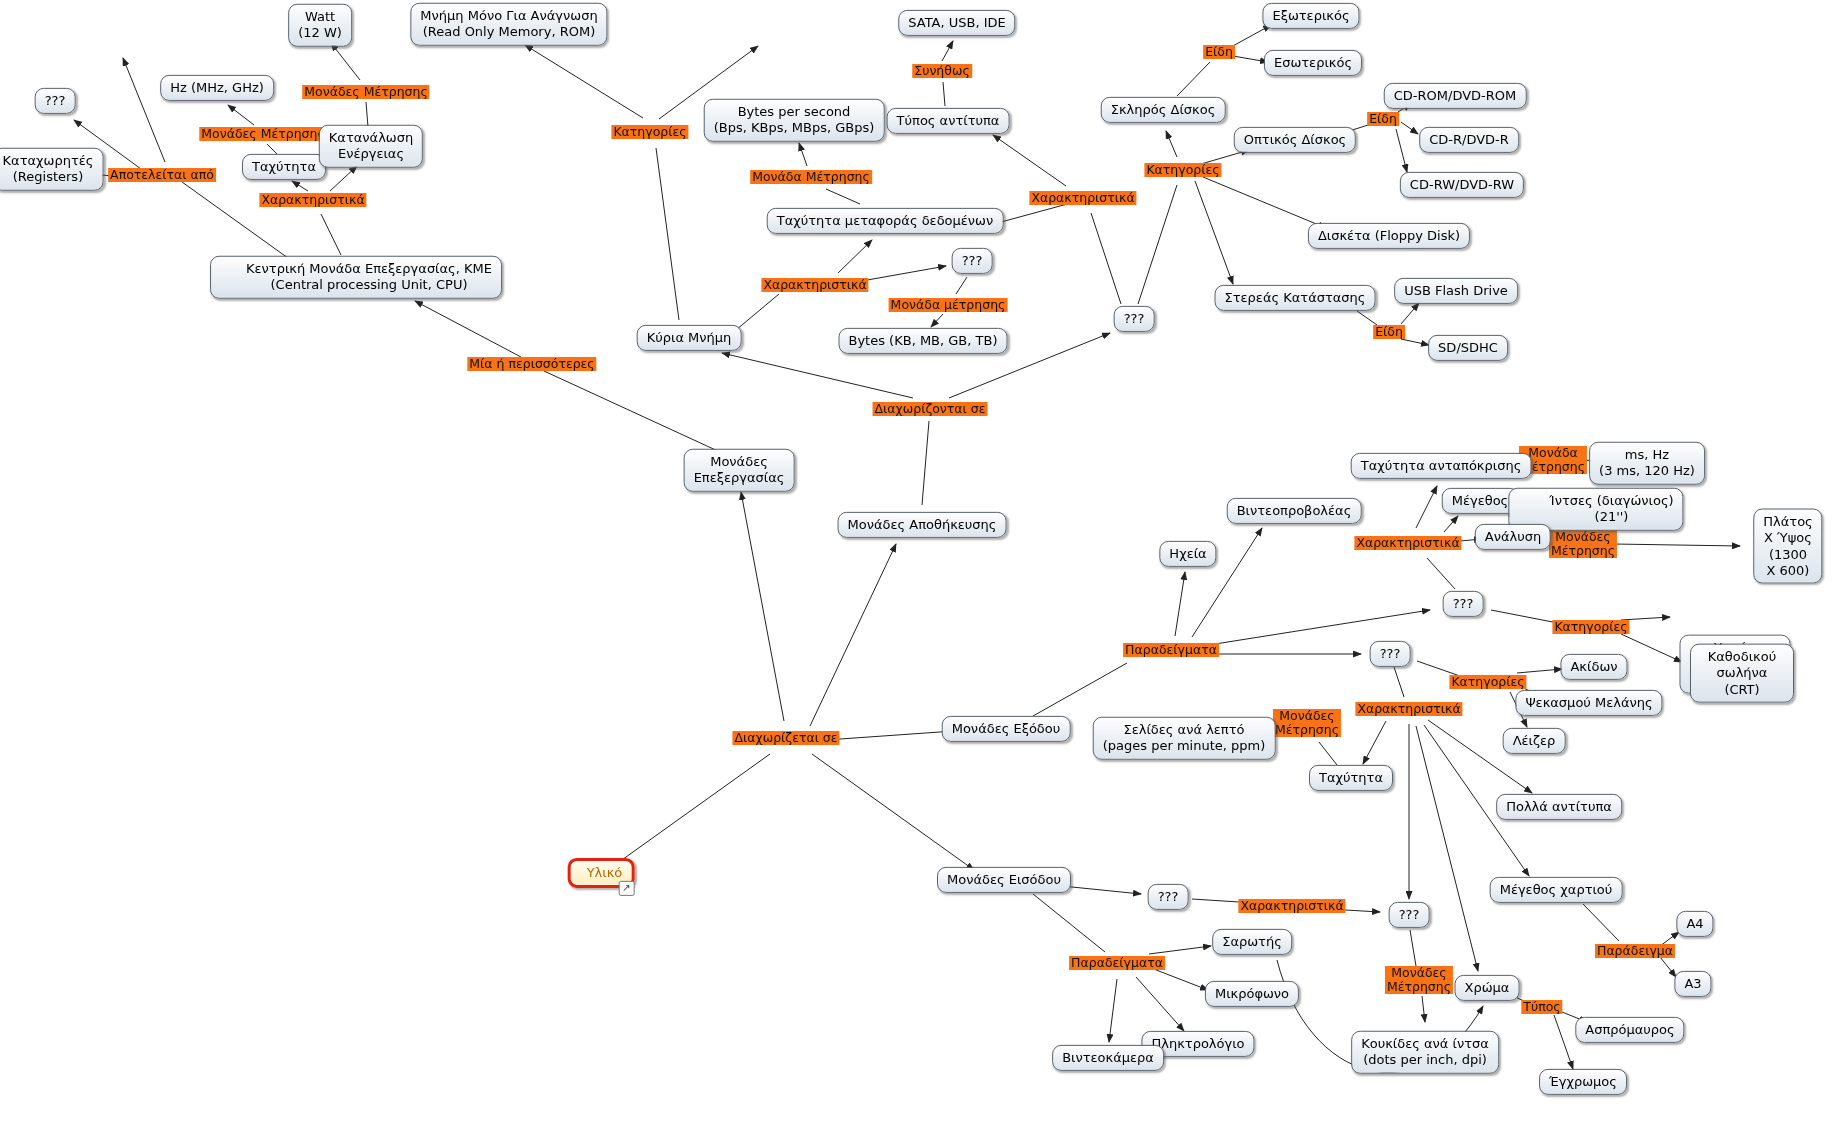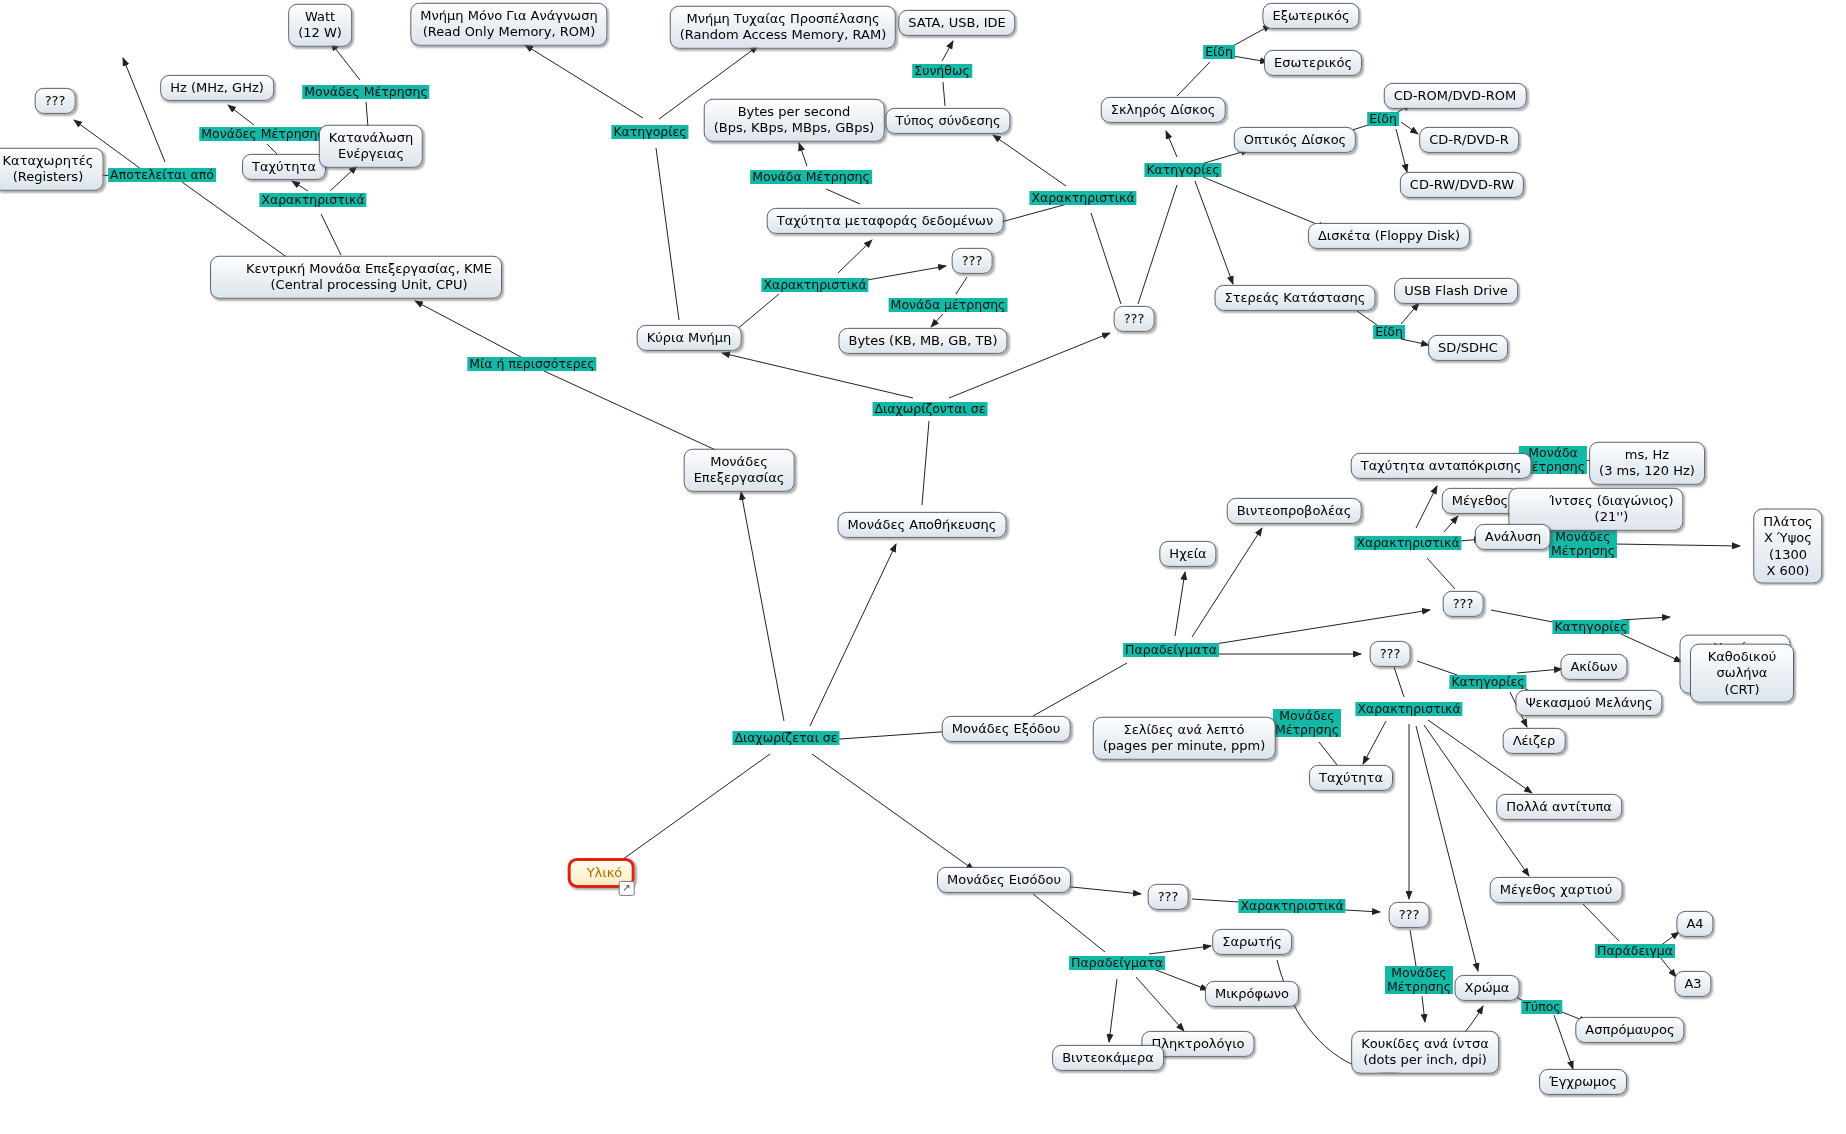--- a/index.html
+++ b/index.html
@@ -13,21 +13,21 @@
         font-size:13px;line-height:1.25;text-align:center;color:#000;
         box-shadow:1.5px 1.5px 2px rgba(80,80,80,.45);cursor:pointer;}
   .node > span.txt{white-space:pre-line;display:block;}
   .node.root{border:3px solid var(--root-border,#e2220f);
         background:linear-gradient(180deg,#fffdf0 0%,#fdeec2 100%);
         color:var(--root-text,#b26a00);padding-left:16px;}
   .resource-icon{position:absolute;right:-3px;bottom:-11px;width:14px;height:13px;
         background:#fff;border:1px solid #777;border-radius:2px;font-size:10px;
         line-height:12px;text-align:center;color:#333;cursor:pointer;}
   .edge-label{position:absolute;transform:translate(-50%,-50%);z-index:2;
-        background:#14b8a6;padding:0 2px;font-size:12.5px;line-height:1.12;
+        background:#f97316;padding:0 2px;font-size:12.5px;line-height:1.12;
         text-align:center;white-space:pre-line;color:#111;}
 </style>
 </head>
 <body>
 
 <div id="canvas">
   <svg id="edges-svg" width="1846" height="1134" viewBox="0 0 1846 1134">
     <defs>
       <marker id="arrowhead" markerWidth="9" markerHeight="7" refX="8" refY="3.5" orient="auto" markerUnits="userSpaceOnUse">
         <path d="M0,0 L9,3.5 L0,7 Z" fill="#222"></path>
@@ -158,24 +158,20 @@
 (Central processing Unit, CPU)</span>
     </div>
     <div class="node" style="left: 739px; top: 470px;">
       <span class="txt">Μονάδες
 Επεξεργασίας</span>
     </div>
     <div class="node" style="left: 509px; top: 24px;">
       <span class="txt">Μνήμη Μόνο Για Ανάγνωση
 (Read Only Memory, ROM)</span>
     </div>
-    <div class="node" style="left: 783px; top: 27px;">
-      <span class="txt">Μνήμη Τυχαίας Προσπέλασης
-(Random Access Memory, RAM)</span>
-    </div>
     <div class="node" style="left: 794px; top: 120px;">
       <span class="txt">Bytes per second
 (Bps, KBps, MBps, GBps)</span>
     </div>
     <div class="node" style="left: 885px; top: 221px;">
       <span class="txt">Ταχύτητα μεταφοράς δεδομένων</span>
     </div>
     <div class="node" style="left: 972px; top: 261px;">
       <span class="txt">???</span>
     </div>
@@ -185,21 +181,21 @@
     <div class="node" style="left: 689px; top: 338px;">
       <span class="txt">Κύρια Μνήμη</span>
     </div>
     <div class="node" style="left: 922px; top: 525px;">
       <span class="txt">Μονάδες Αποθήκευσης</span>
     </div>
     <div class="node" style="left: 957px; top: 23px;">
       <span class="txt">SATA, USB, IDE</span>
     </div>
     <div class="node" style="left: 948px; top: 121px;">
-      <span class="txt">Τύπος σύνδεσης</span>
+      <span class="txt">Τύπος αντίτυπα</span>
     </div>
     <div class="node" style="left: 1311px; top: 16px;">
       <span class="txt">Εξωτερικός</span>
     </div>
     <div class="node" style="left: 1313px; top: 63px;">
       <span class="txt">Εσωτερικός</span>
     </div>
     <div class="node" style="left: 1163px; top: 110px;">
       <span class="txt">Σκληρός Δίσκος</span>
     </div>

